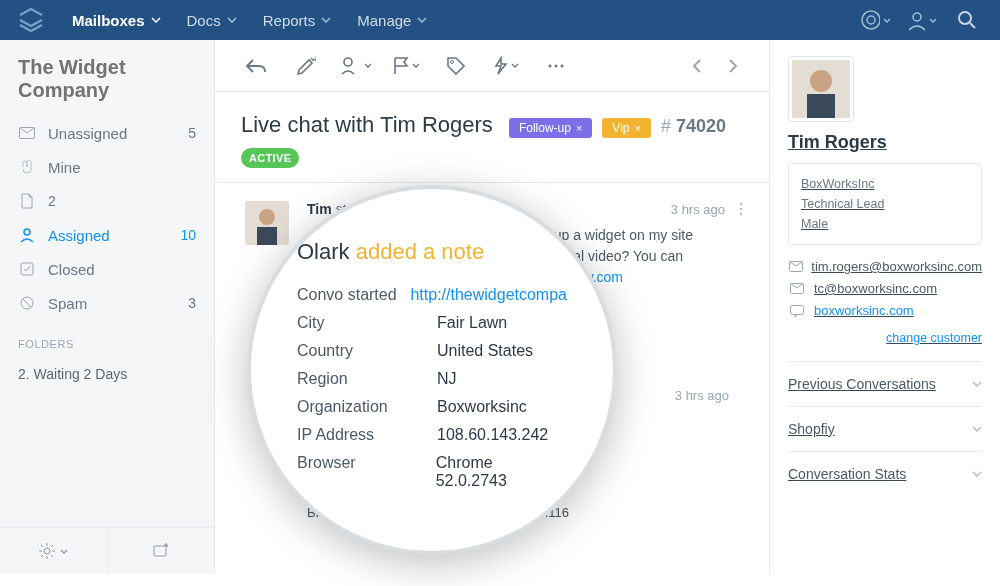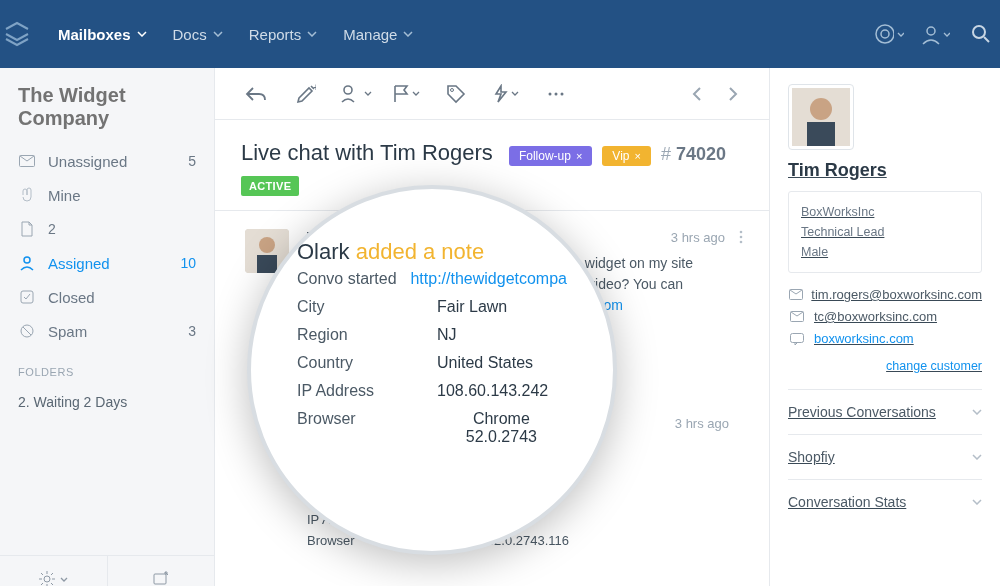--- a/index.html
+++ b/index.html
@@ -1,19 +1,19 @@
 <!DOCTYPE html>
 <html><head>
 <meta charset="utf-8">
 <style>
 * { margin: 0; padding: 0; box-sizing: border-box; }
 body { font-family: -apple-system, BlinkMacSystemFont, "Segoe UI", Helvetica, Arial, sans-serif; font-size: 14px; color: #394956; background: #fff; width: 1000px; height: 586px; overflow: hidden; position: relative; }
 
 
-.topnav { height: 68px; background: #235184; display: flex; align-items: center; padding: 0 4px; color: #d0dce8; }
+.topnav { height: 40px; background: #235184; display: flex; align-items: center; padding: 0 18px; color: #d0dce8; }
 .topnav .logo { width: 26px; height: 26px; margin-right: 28px; }
 .topnav .nav-item { margin-right: 26px; display: flex; align-items: center; cursor: pointer; font-size: 15px; }
 .topnav .nav-item.active { color: #fff; font-weight: 600; }
 .topnav .nav-item .chev { margin-left: 6px; }
 .topnav .spacer { flex: 1; }
 .topnav .icon-btn { width: 30px; height: 30px; margin-left: 16px; display: flex; align-items: center; justify-content: center; cursor: pointer; }
 
 
 .layout { display: flex; height: 534px; }
 .sidebar { width: 215px; background: #f5f6f8; border-right: 1px solid #e6e9ed; padding: 16px 0 0 0; display: flex; flex-direction: column; }
@@ -38,21 +38,21 @@
 .toolbar .nav-arrow { width: 28px; height: 28px; display: flex; align-items: center; justify-content: center; cursor: pointer; color: #9aa6b2; margin-left: 8px; }
 
 .convo-head { padding: 20px 26px 14px 26px; display: flex; align-items: baseline; flex-wrap: wrap; gap: 10px; border-bottom: 1px solid #e6e9ed; }
 .convo-head h1 { font-size: 22px; font-weight: 400; color: #2c3a47; margin-right: 6px; }
 .tag { display: inline-flex; align-items: center; padding: 3px 10px; border-radius: 3px; font-size: 12px; color: #fff; }
 .tag .x { margin-left: 5px; font-size: 11px; }
 .tag.purple { background: #7b6ee6; }
 .tag.yellow { background: #f2b430; }
 .convo-num { font-size: 18px; color: #6a7785; }
 .convo-num .hash { color: #9aa6b2; }
-.status-badge { background: #56c656; color: #fff; font-size: 11px; font-weight: 700; padding: 4px 8px; border-radius: 2px; letter-spacing: 0.03em; }
+.status-badge { background: #56c656; color: #fff; font-size: 11px; font-weight: 700; padding: 4px 8px; border-radius: 10px; letter-spacing: 0.03em; }
 
 .thread { padding: 18px 26px; overflow: hidden; position: relative; border-left: 4px solid #fff; }
 .msg { display: flex; margin-bottom: 20px; }
 .msg .avatar { width: 44px; height: 44px; border-radius: 4px; margin-right: 18px; overflow: hidden; background: #d8d0c6; flex-shrink: 0; }
 .msg .body { flex: 1; }
 .msg .head { display: flex; align-items: center; margin-bottom: 8px; }
 .msg .head .name { font-weight: 600; color: #2c3a47; margin-right: 4px; }
 .msg .head .action { color: #6a7785; }
 .msg .head .time { margin-left: auto; color: #9aa6b2; font-size: 13px; margin-right: 14px; }
 .msg .head .more { color: #b4bec8; cursor: pointer; }
@@ -72,26 +72,26 @@
 .profile .infobox div { font-size: 12.5px; color: #6a7785; line-height: 1.6; }
 .profile .contact { display: flex; align-items: center; margin-bottom: 7px; font-size: 13px; color: #4b5965; }
 .profile .contact .icn { width: 18px; height: 14px; margin-right: 8px; color: #9aa6b2; display: flex; align-items: center; justify-content: center; }
 .profile .contact.link { color: #1292ee; }
 .profile .change { text-align: right; font-size: 12.5px; color: #1292ee; margin: 6px 0 16px 0; cursor: pointer; }
 .profile .coll { border-top: 1px solid #e6e9ed; padding: 14px 0; display: flex; align-items: center; cursor: pointer; color: #4b5965; font-size: 14px; }
 .profile .coll .chev { margin-left: auto; color: #b4bec8; }
 
 
 .magnifier { position: absolute; left: 247px; top: 185px; width: 370px; height: 370px; border-radius: 50%; background: #fff; box-shadow: 0 8px 40px rgba(0,0,0,0.25); border: 4px solid #d8dde2; overflow: hidden; z-index: 50; padding: 50px 46px; }
-.magnifier .title { font-size: 22px; }
+.magnifier .title { font-size: 22px; margin-bottom: 16px; }
 .magnifier .title .src { color: #2c3a47; }
 .magnifier .title .act { color: #f2b430; }
 .magnifier .row { display: flex; padding: 5px 0; font-size: 16px; }
 .magnifier .key { width: 140px; color: #4b5965; }
-.magnifier .val { color: #2c3a47; text-align: center; }
+.magnifier .val { color: #2c3a47; }
 .magnifier .val.link { color: #1292ee; }
 
 svg { display: block; }
 </style>
 </head>
 <body>
 
 <div class="topnav">
   <div class="logo">
     <svg width="26" height="26" viewBox="0 0 26 26">
@@ -447,26 +447,30 @@
   </div>
   <div class="row">
       <span class="key">Convo started</span>
       <span class="val link">http://thewidgetcompa</span>
     </div>
   <div class="row">
       <span class="key">City</span>
       <span class="val">Fair Lawn</span>
     </div>
   <div class="row">
+      <span class="key">Country</span>
+      <span class="val">United States</span>
+    </div>
+  <div class="row">
       <span class="key">Region</span>
       <span class="val">NJ</span>
     </div>
   <div class="row">
-      <span class="key">Country</span>
-      <span class="val">United States</span>
+      <span class="key">Organization</span>
+      <span class="val">Boxworksinc</span>
     </div>
   <div class="row">
       <span class="key">IP Address</span>
       <span class="val">108.60.143.242</span>
     </div>
   <div class="row">
       <span class="key">Browser</span>
       <span class="val">Chrome 52.0.2743</span>
     </div>
 </div>

